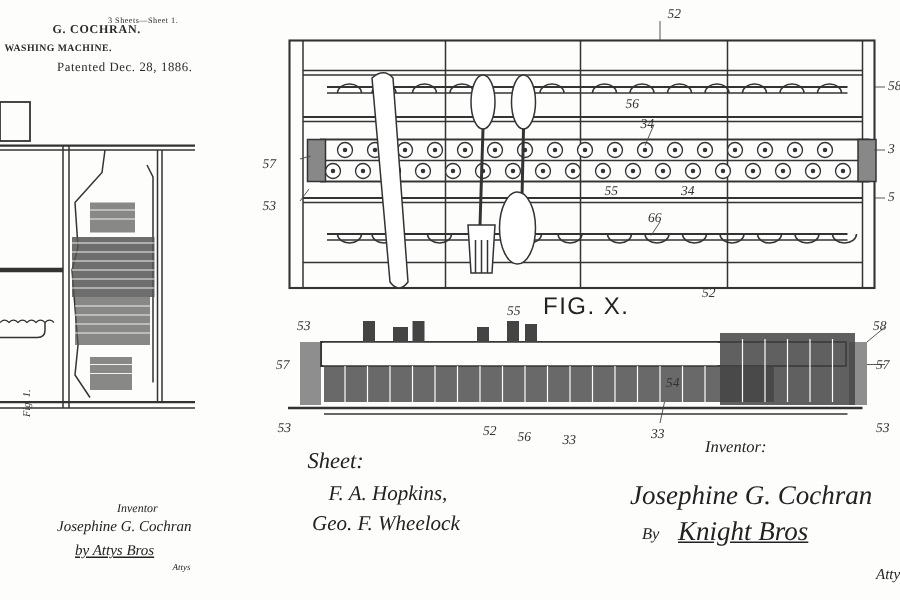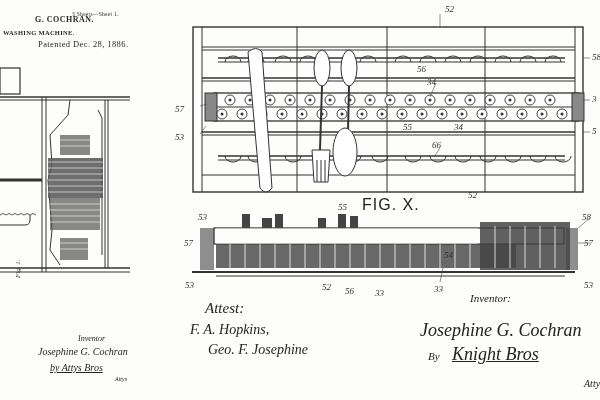--- a/index.html
+++ b/index.html
@@ -290,21 +290,21 @@
 <div class="abs lbl" style="left:434px;top:284px;">33</div>
 <div class="abs lbl" style="left:582px;top:212px;">58</div>
 <div class="abs lbl" style="left:584px;top:238px;">57</div>
 <div class="abs lbl" style="left:584px;top:280px;">53</div>
 
 <div class="abs script" style="left:78px;top:334px;font-size:8px;">Inventor</div>
 <div class="abs script" style="left:38px;top:346px;font-size:10px;">Josephine G. Cochran</div>
 <div class="abs script" style="left:50px;top:362px;font-size:10px;text-decoration:underline;">by Attys Bros</div>
 <div class="abs script" style="left:115px;top:376px;font-size:6px;">Attys</div>
 
-<div class="abs script" style="left:205px;top:300px;font-size:15px;">Attest:</div>
-<div class="abs script" style="left:190px;top:322px;font-size:14px;">F. A. Hopkins,</div>
-<div class="abs script" style="left:208px;top:342px;font-size:14px;">Geo. F. Josephine</div>
+<div class="abs script" style="left:205px;top:300px;font-size:15px;">Sheet:</div>
+<div class="abs script" style="left:219px;top:322px;font-size:14px;">F. A. Hopkins,</div>
+<div class="abs script" style="left:208px;top:342px;font-size:14px;">Geo. F. Wheelock</div>
 
 <div class="abs script" style="left:470px;top:292px;font-size:11px;">Inventor:</div>
 <div class="abs script" style="left:420px;top:320px;font-size:18px;">Josephine G. Cochran</div>
 <div class="abs script" style="left:428px;top:350px;font-size:11px;text-align:right;">By</div>
 <div class="abs script" style="left:452px;top:344px;font-size:18px;text-decoration:underline;font-family:Liberation Serif, serif;">Knight Bros</div>
 <div class="abs script" style="left:556px;top:378px;font-size:10px;margin-left:28px;">Attys.</div>
 
 </body></html>

